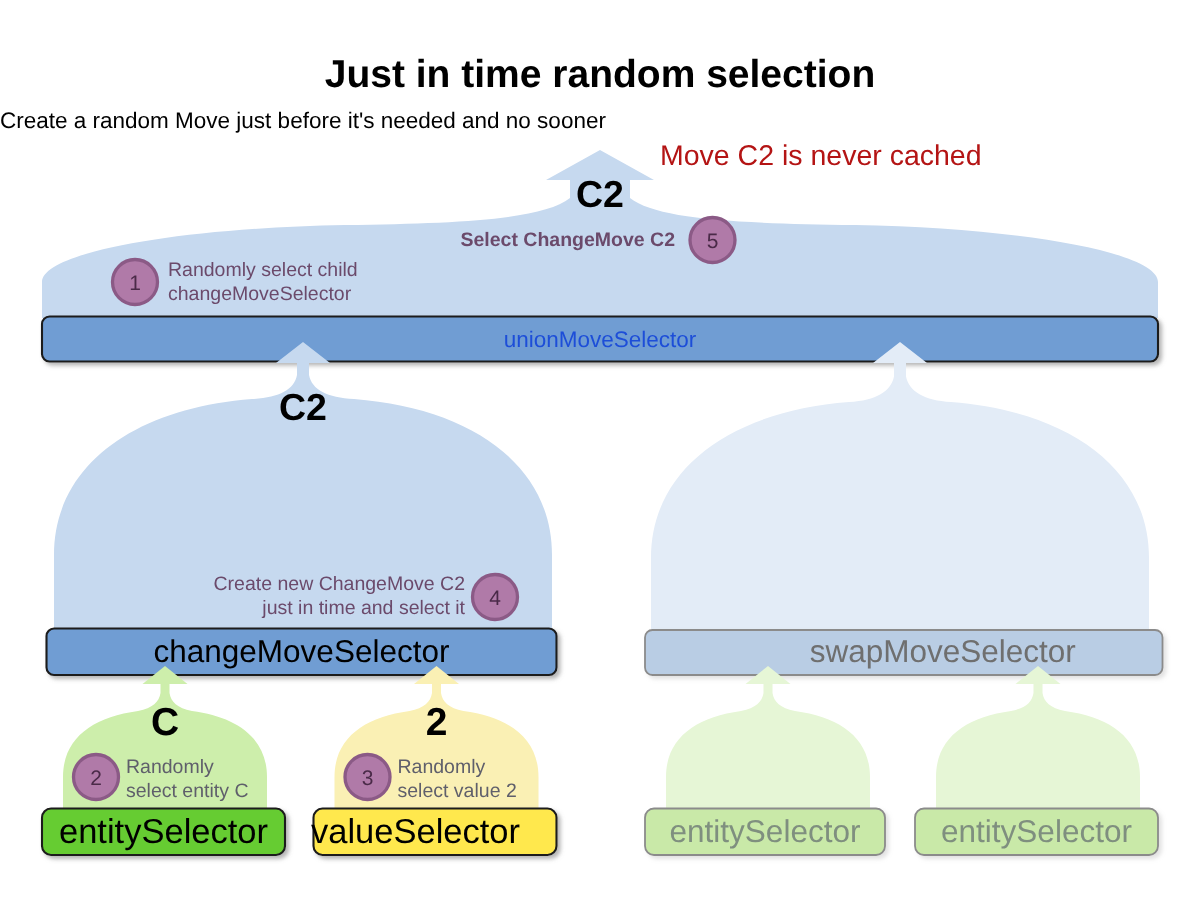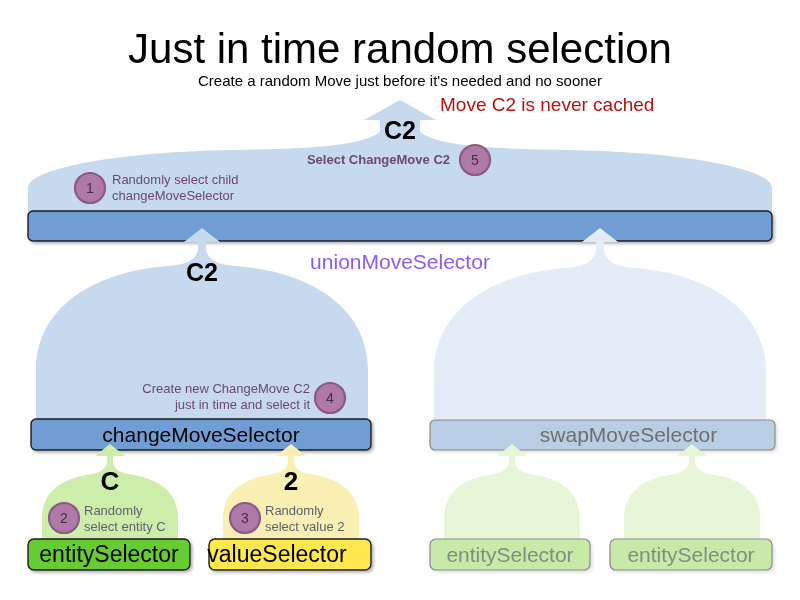--- a/index.html
+++ b/index.html
@@ -3,40 +3,40 @@
 <meta charset="utf-8">
 <style>
   html,body{margin:0;padding:0;background:#ffffff;}
   body{width:800px;height:600px;overflow:hidden;
        font-family:"Liberation Sans", sans-serif;}
   #stage{position:relative;width:800px;height:600px;}
   svg#canvas{position:absolute;left:0;top:0;width:800px;height:600px;}
 
   .title{
     position:absolute;left:0;top:27px;width:800px;text-align:center;
-    font-size:42px;color:#000000;font-family:"Liberation Sans", sans-serif;
-    letter-spacing:0px;line-height:44px;
+    font-size:26px;color:#000000;font-family:"Liberation Sans", sans-serif;
+    letter-spacing:0px;line-height:44px;font-weight:bold;
   }
   .subtitle{
-    position:absolute;left:0;top:72px;width:800px;text-align:center;
+    position:absolute;left:0;top:72px;width:800px;
     font-size:15px;color:#000000;font-family:"Liberation Sans", sans-serif;
   }
   .redNote{
     position:absolute;left:440px;top:94px;width:330px;text-align:left;
     font-size:19px;color:#b41414;font-family:"Liberation Sans", sans-serif;
   }
 
   
   .barLabel{
     position:absolute;text-align:center;
     font-family:"Liberation Sans", sans-serif;
     display:flex;align-items:center;justify-content:center;
     pointer-events:none;
   }
-  .lblUnion{font-size:21px;color:#8b5cf6;margin-top:36px;}
+  .lblUnion{font-size:15px;color:#1d4ed8;}
   .lblChange{font-size:21px;color:#000;}
   .lblSwap{font-size:21px;color:#6f6f6f;}
   .lblEntity{font-size:23px;color:#000;}
   .lblValue{font-size:23px;color:#000;}
   .lblFaded{font-size:21px;color:#7f8f7f;}
 
   
   .cap{
     position:absolute;text-align:center;color:#000;
     font-family:"Liberation Sans", sans-serif;

